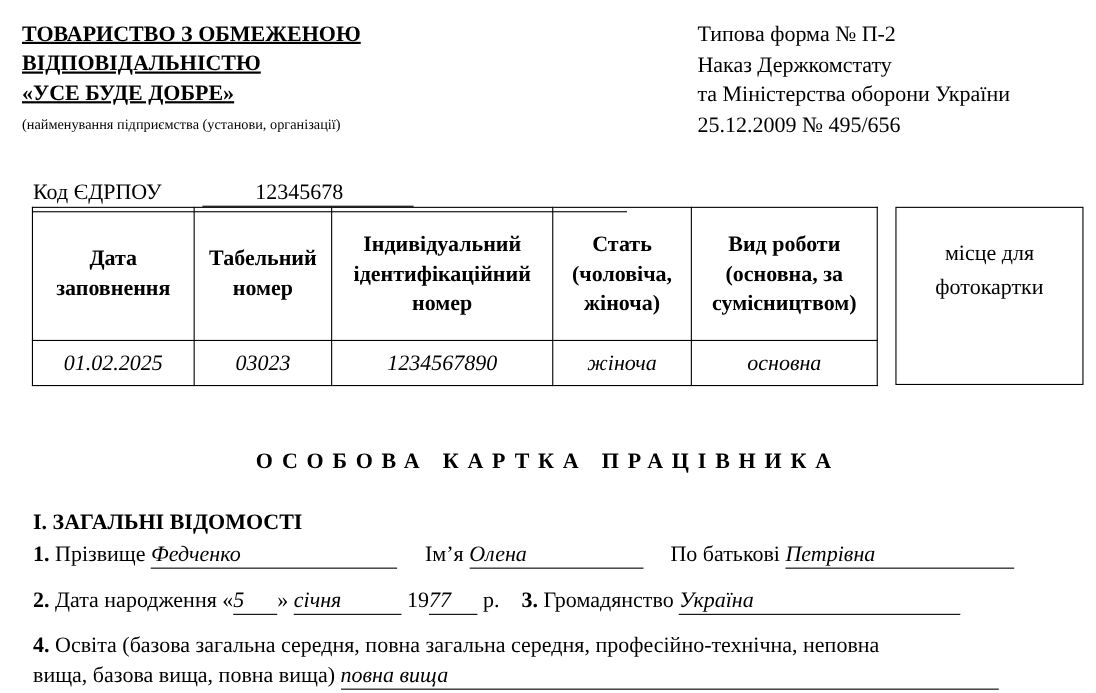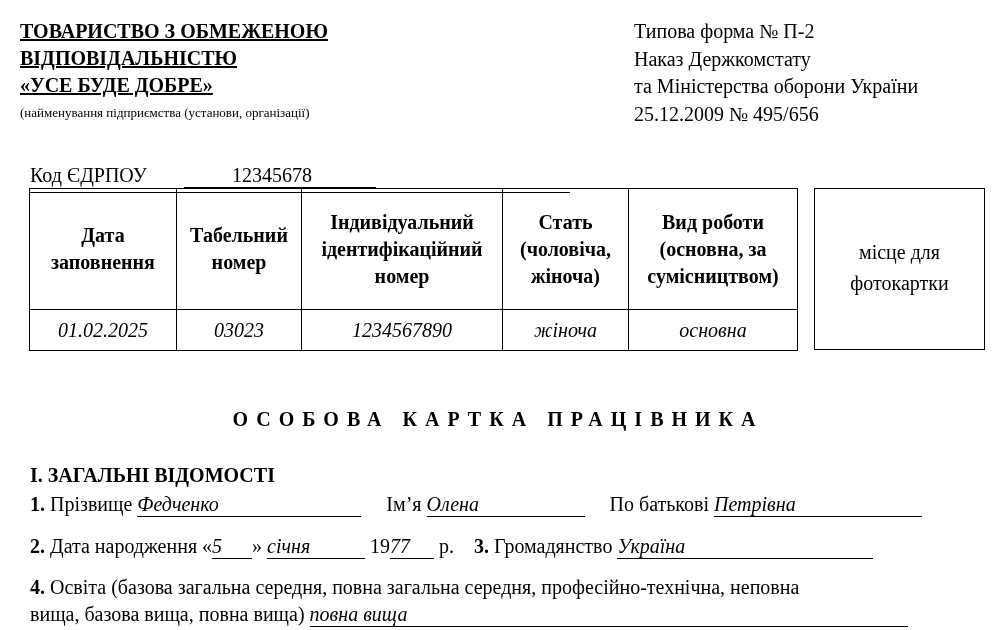--- a/index.html
+++ b/index.html
@@ -13,21 +13,21 @@
   .edrpou .lbl { position: absolute; left: 0; top: 0; }
   .edrpou .val { position: absolute; left: 154px; width: 192px; top: 0; border-bottom: 1px solid #000; height: 24px;
                  padding-left: 48px; box-sizing: border-box; }
   .approval { left: 634px; top: 18px; line-height: 27.5px; font-size: 20px; }
   .approval span { display: block; }
   table.hdr { position: absolute; left: 29px; top: 188px; border-collapse: collapse; }
   table.hdr td, table.hdr th { border: 1px solid #000; text-align: center; padding: 0 4px; }
   table.hdr th { font-weight: bold; font-size: 20px; line-height: 27px; height: 120px; vertical-align: middle; }
   table.hdr td { font-style: italic; height: 40px; font-size: 20px; }
   .photo { left: 814px; top: 188px; width: 171px; height: 162px; border: 1px solid #000; box-sizing: border-box;
-           text-align: center; padding-top: 48px; line-height: 31px; font-size: 20px; }
+           text-align: center; padding-top: 26px; line-height: 31px; font-size: 20px; }
   .title { left: 0; width: 996px; top: 408px; text-align: center; font-weight: bold; letter-spacing: 8px; font-size: 20px; }
   .sec { left: 30px; top: 464px; font-weight: bold; font-size: 20px; }
   .row { position: absolute; left: 30px; white-space: nowrap; font-size: 20px; }
   .row b { font-weight: bold; }
   .fill { display: inline-block; border-bottom: 1px solid #000; font-style: italic; text-align: left; height: 24px; line-height: 24px; vertical-align: baseline; }
 </style>
 </head>
 <body>
 
 <div class="abs org">

